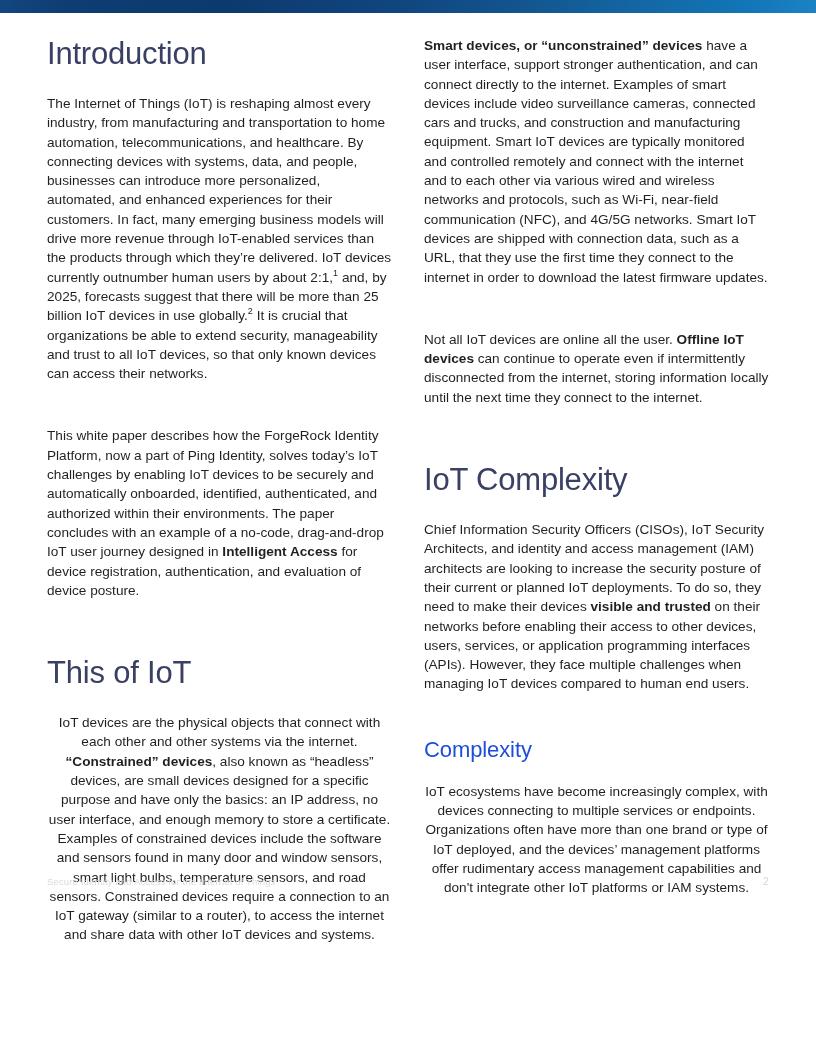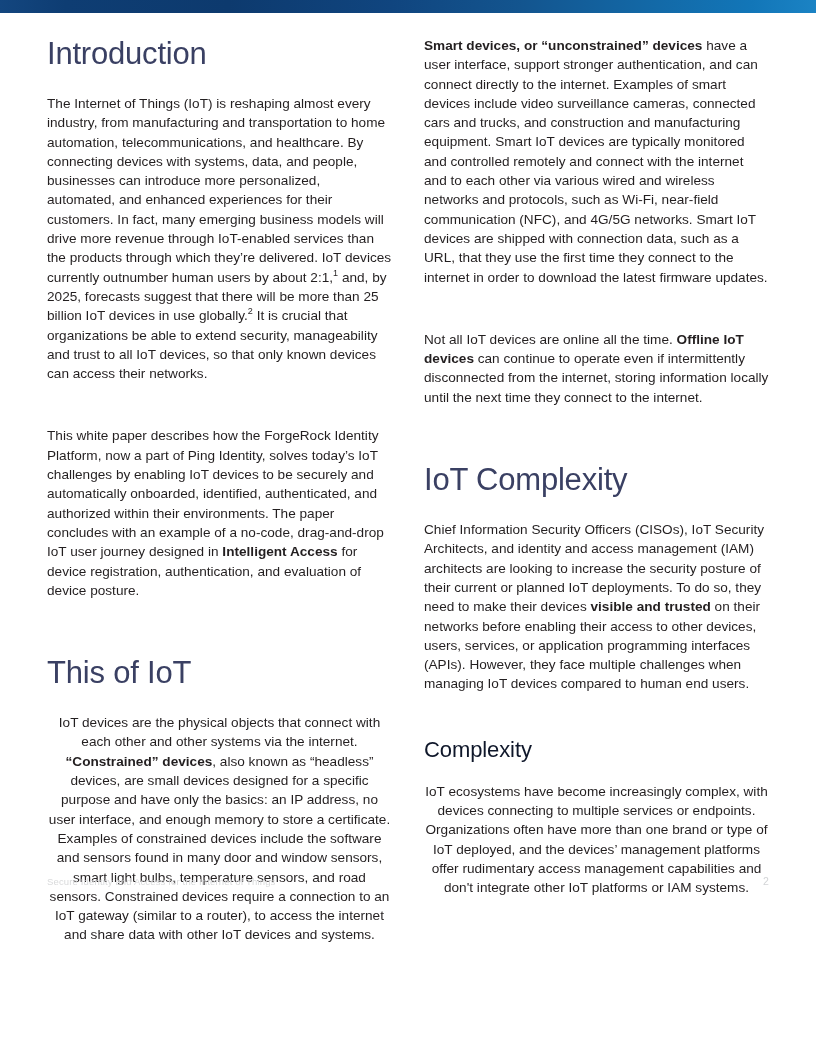--- a/index.html
+++ b/index.html
@@ -67,21 +67,21 @@
     letter-spacing: -0.2px;
   }
   h1.section-title.tight-top {
     margin-top: 0;
   }
   h2.sub-title {
     font-family: "Liberation Sans", sans-serif;
     font-size: 22px;
     line-height: 26px;
     font-weight: 400;
-    color: #0f172a;
+    color: #1d4ed8;
     margin: 0 0 19px 0;
     letter-spacing: -0.1px;
   }
   p.body {
     font-size: 13.6px;
     line-height: 19.3px;
     margin: 0 0 19px 0;
     color: #231f20;
     letter-spacing: 0.01px;
   }
@@ -148,21 +148,21 @@
       <p class="body"><span>IoT devices are the physical objects that connect with each other and other systems via the internet. </span><strong>“Constrained” devices</strong><span>, also known as “headless” devices, are small devices designed for a specific purpose and have only the basics: an IP address, no user interface, and enough memory to store a certificate. Examples of constrained devices include the software and sensors found in many door and window sensors, smart light bulbs, temperature sensors, and road sensors. Constrained devices require a connection to an IoT gateway (similar to a router), to access the internet and share data with other IoT devices and systems.</span></p>
 
     </div>
 
     <div class="col">
 
       <p class="body"><strong>Smart devices, or “unconstrained” devices</strong><span> have a user interface, support stronger authentication, and can connect directly to the internet. Examples of smart devices include video surveillance cameras, connected cars and trucks, and construction and manufacturing equipment. Smart IoT devices are typically monitored and controlled remotely and connect with the internet and to each other via various wired and wireless networks and protocols, such as Wi-Fi, near-field communication (NFC), and 4G/5G networks. Smart IoT devices are shipped with connection data, such as a URL, that they use the first time they connect to the internet in order to download the latest firmware updates.</span></p>
 
       <div class="gap-md"></div>
 
-      <p class="body"><span>Not all IoT devices are online all the time. </span><strong>Offline IoT devices</strong><span> can continue to operate even if intermittently disconnected from the internet, storing information locally until the next time they connect to the internet.</span></p>
+      <p class="body"><span>Not all IoT devices are online all the user. </span><strong>Offline IoT devices</strong><span> can continue to operate even if intermittently disconnected from the internet, storing information locally until the next time they connect to the internet.</span></p>
 
       <div class="gap-lg"></div>
 
       <h1 class="section-title">IoT Complexity</h1>
 
       <p class="body"><span>Chief Information Security Officers (CISOs), IoT Security Architects, and identity and access management (IAM) architects are looking to increase the security posture of their current or planned IoT deployments. To do so, they need to make their devices </span><strong>visible and trusted</strong><span> on their networks before enabling their access to other devices, users, services, or application programming interfaces (APIs). However, they face multiple challenges when managing IoT devices compared to human end users.</span></p>
 
       <div class="gap-md"></div>
 
       <h2 class="sub-title">Complexity</h2>

